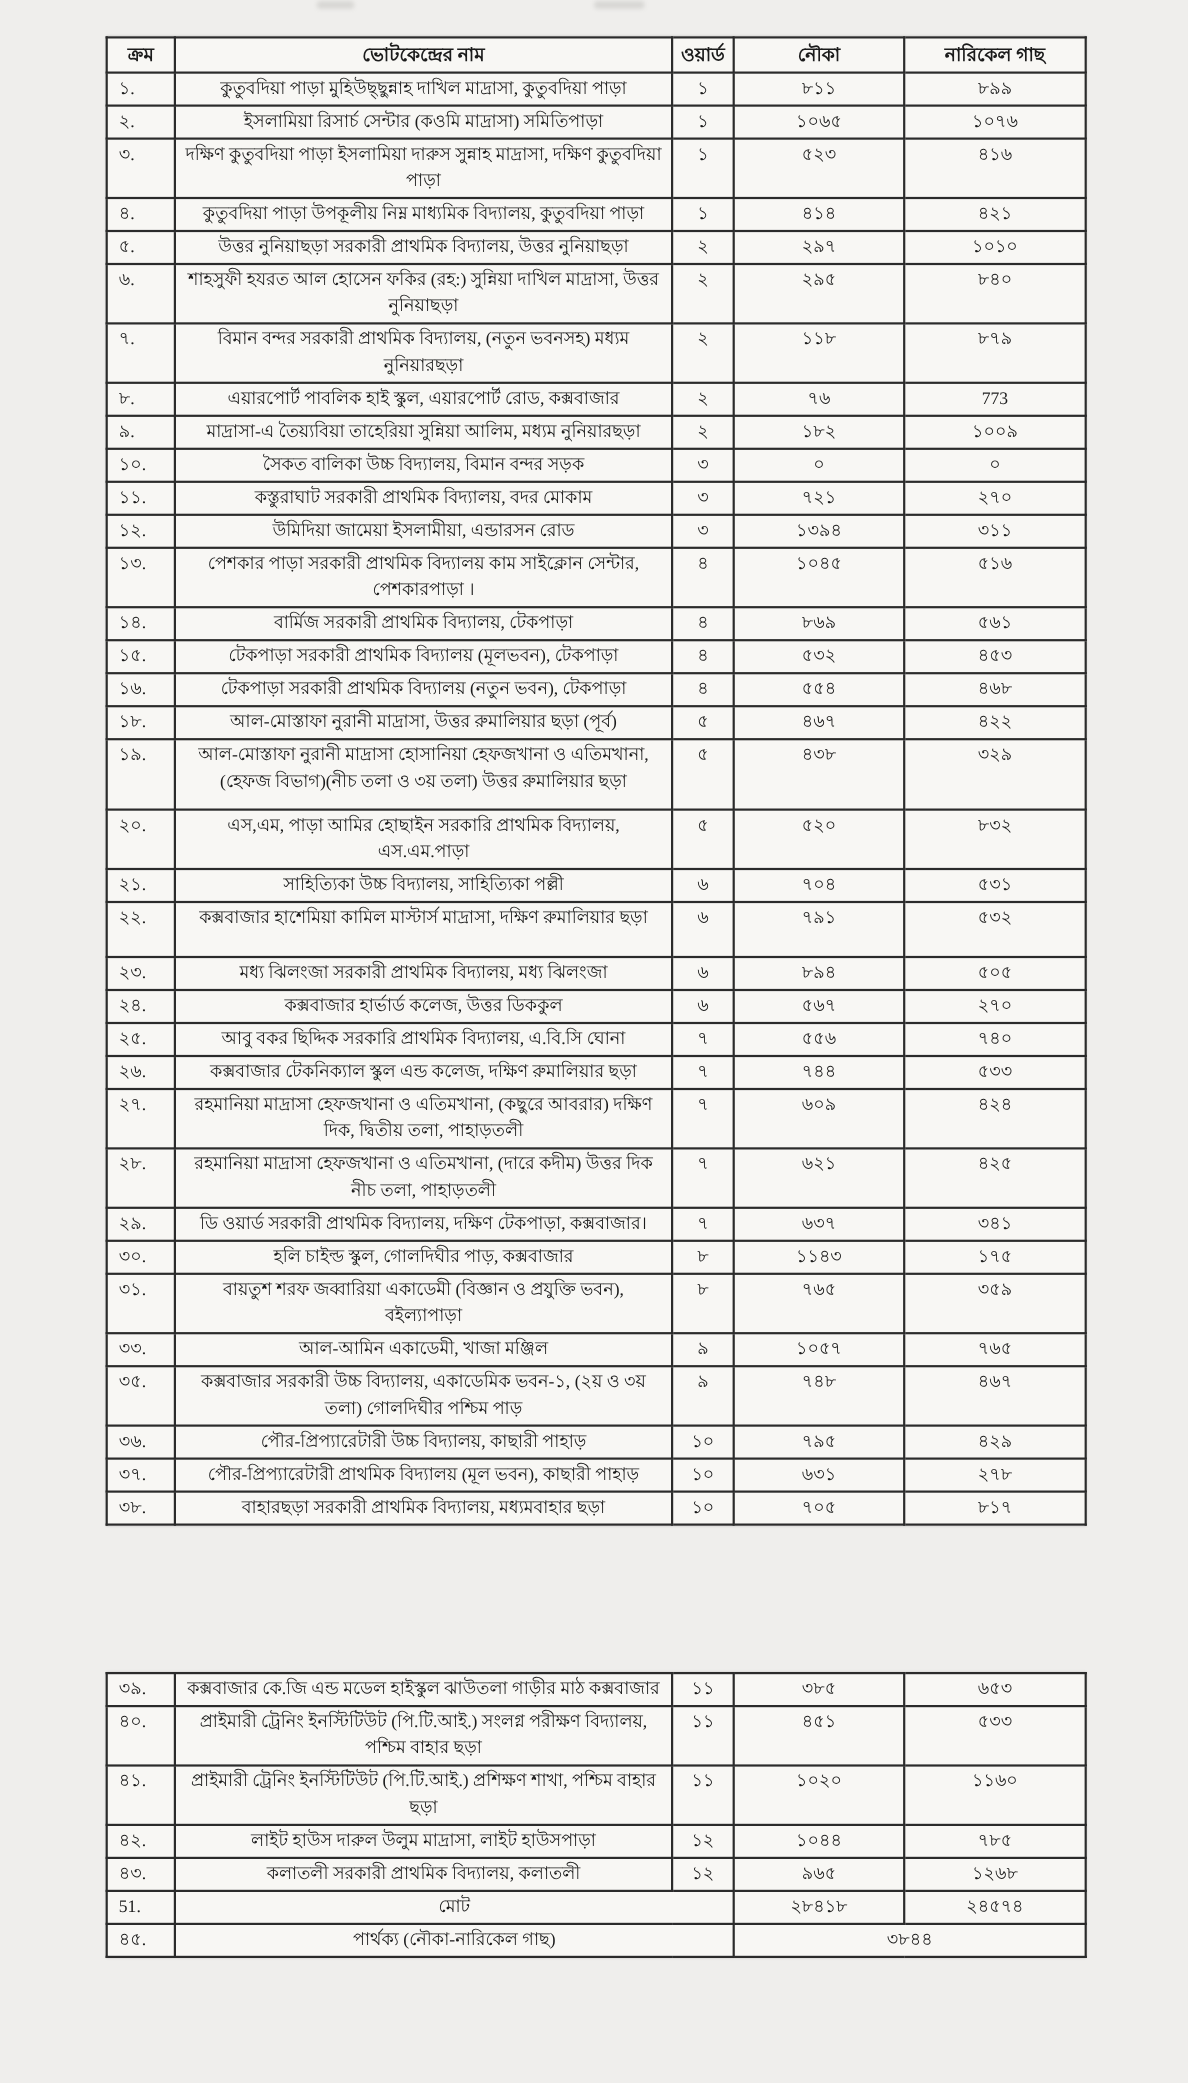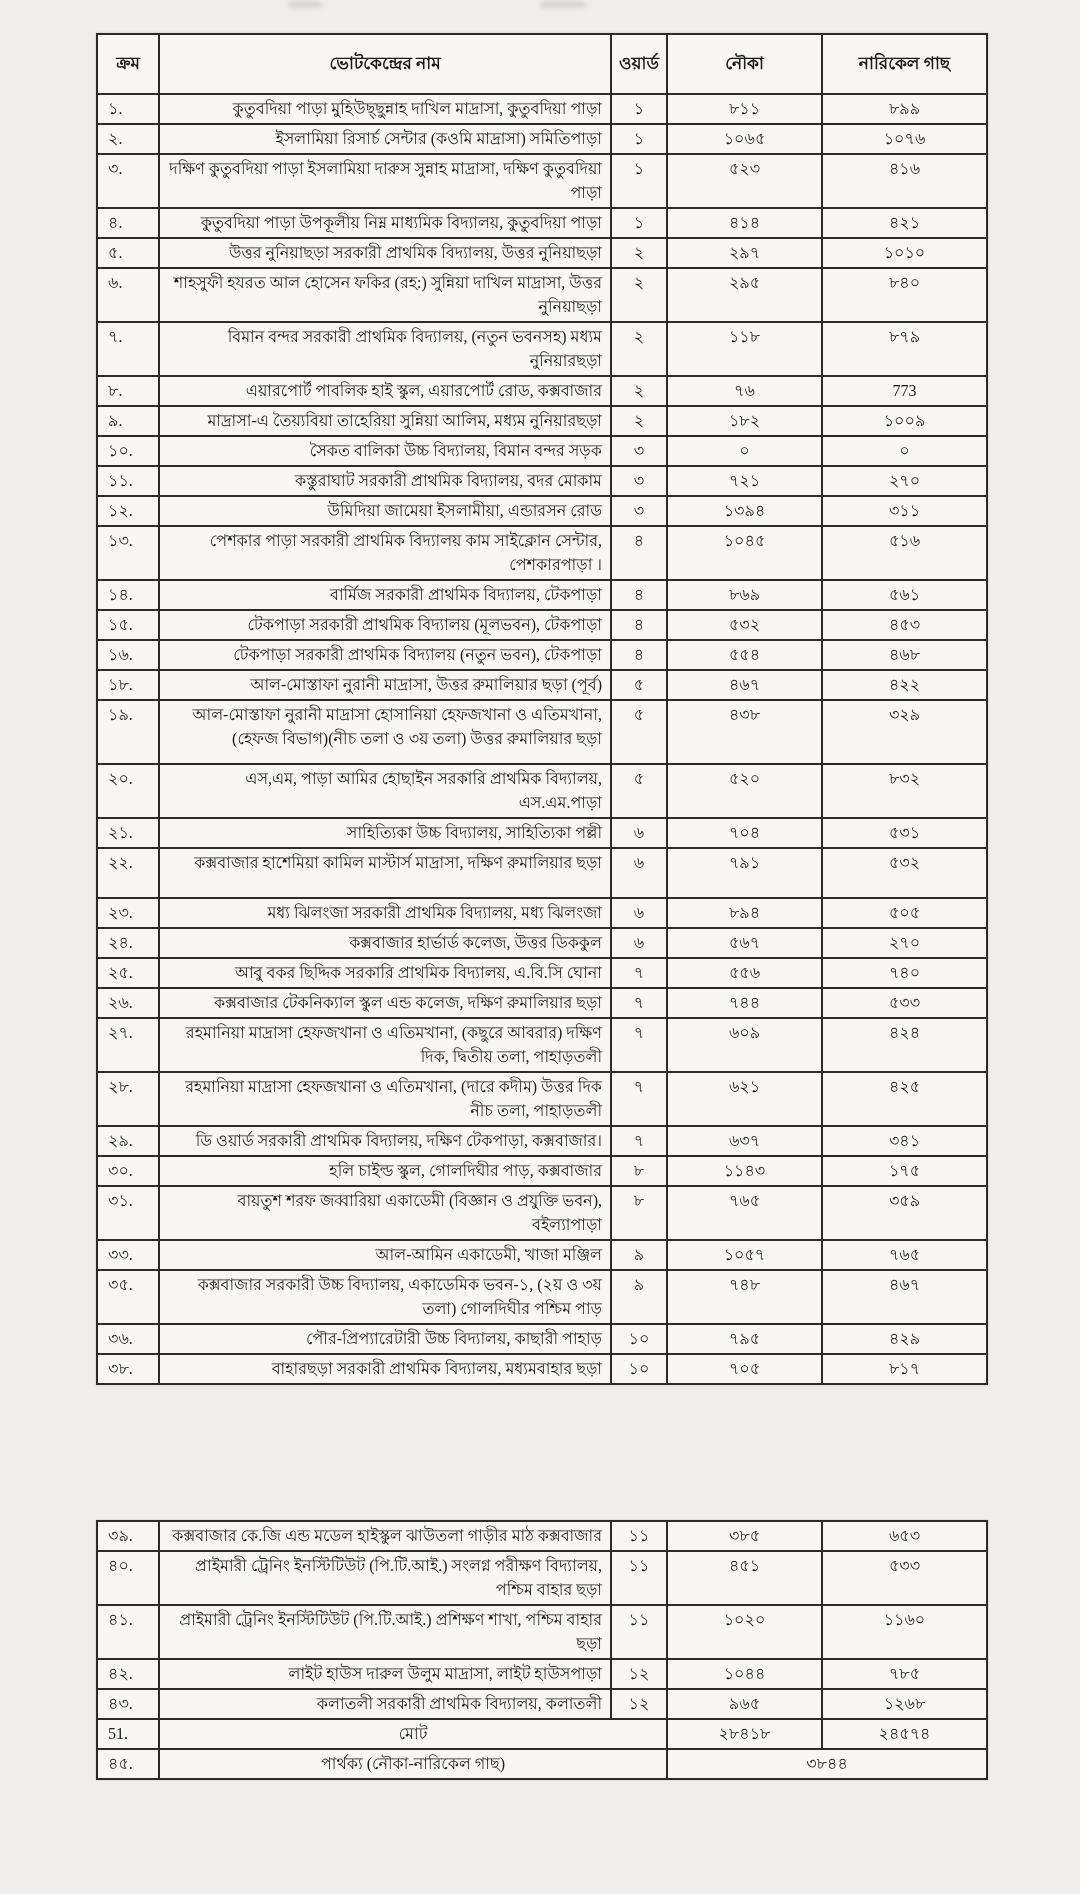--- a/index.html
+++ b/index.html
@@ -26,30 +26,30 @@
 
   .doc-table th,.doc-table td{
     border:2px solid #2b2b2b;
     padding:2px 8px;
     font-size:16px;line-height:1.5;
     vertical-align:top;
     overflow:hidden;
   }
   .doc-table th{
     font-size:17px;font-weight:bold;text-align:center;
-    padding:18px 4px;line-height:1.3;
+    padding:4px 4px;line-height:1.3;
   }
   col.w-serial{width:62px;}
   col.w-name{width:452px;}
   col.w-ward{width:56px;}
   col.w-boat{width:155px;}
   col.w-coco{width:165px;}
 
   td.c-serial{text-align:left;padding-left:10px;}
-  td.c-name{text-align:right;}
+  td.c-name{text-align:center;}
   td.c-ward,td.c-num{text-align:center;}
   td.c-merged{text-align:center;}
 
   
   #tbody1 tr:nth-child(18) td{height:58px;border-radius:14px;}
   #tbody1 tr:nth-child(21) td{height:44px;}
 </style>
 </head>
 <body>
 
@@ -301,20 +301,27 @@
         <td class="c-num">৪৬৭</td>
       </tr>
       <tr>
         <td class="c-serial">৩৬.</td>
         <td class="c-name">পৌর-প্রিপ্যারেটারী উচ্চ বিদ্যালয়, কাছারী পাহাড়</td>
         <td class="c-ward">১০</td>
         <td class="c-num">৭৯৫</td>
         <td class="c-num">৪২৯</td>
       </tr>
       <tr>
+        <td class="c-serial">৩৭.</td>
+        <td class="c-name">পৌর-প্রিপ্যারেটারী প্রাথমিক বিদ্যালয় (মূল ভবন), কাছারী পাহাড়</td>
+        <td class="c-ward">১০</td>
+        <td class="c-num">৬৩১</td>
+        <td class="c-num">২৭৮</td>
+      </tr>
+      <tr>
         <td class="c-serial">৩৮.</td>
         <td class="c-name">বাহারছড়া সরকারী প্রাথমিক বিদ্যালয়, মধ্যমবাহার ছড়া</td>
         <td class="c-ward">১০</td>
         <td class="c-num">৭০৫</td>
         <td class="c-num">৮১৭</td>
       </tr>
     </tbody>
 </table>
 
 <table class="doc-table" id="table2">

